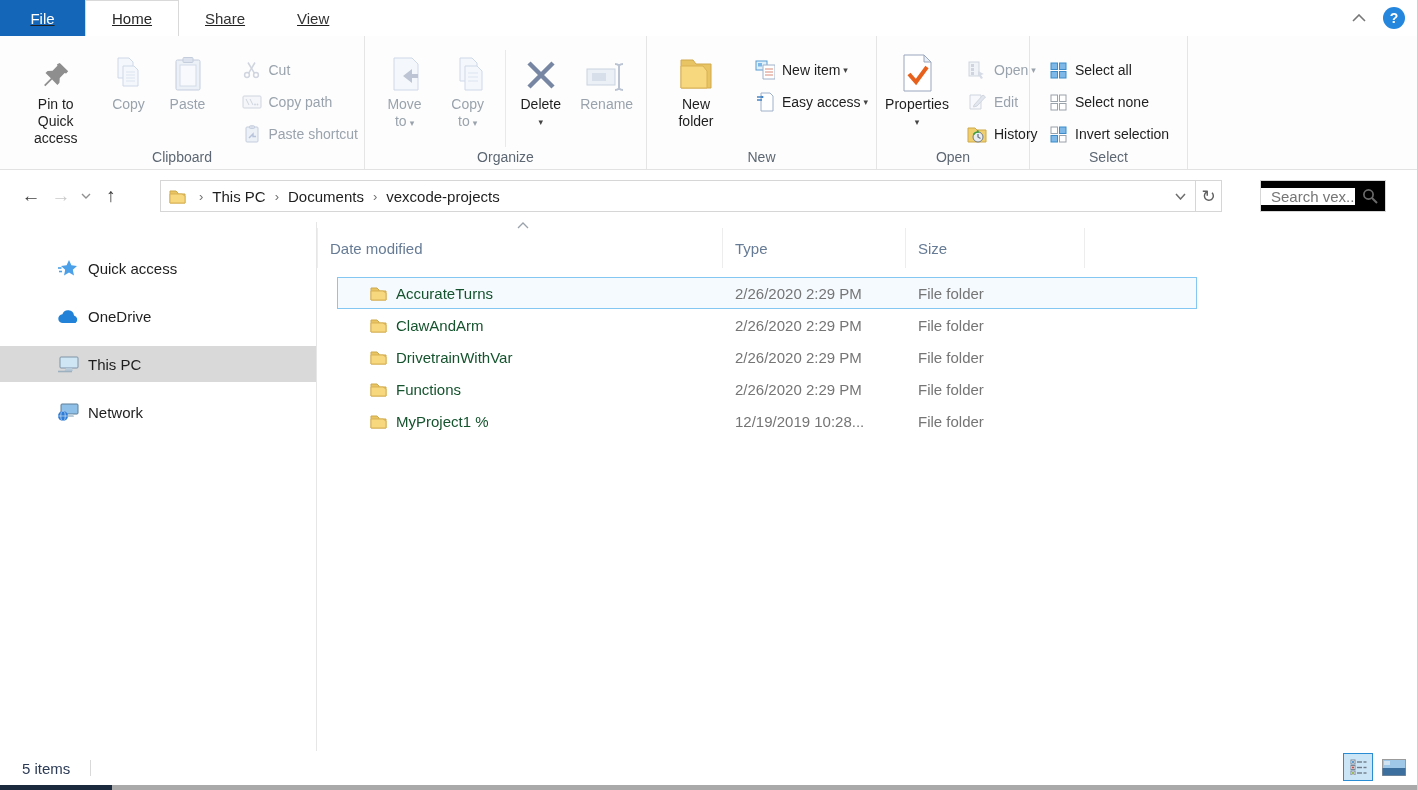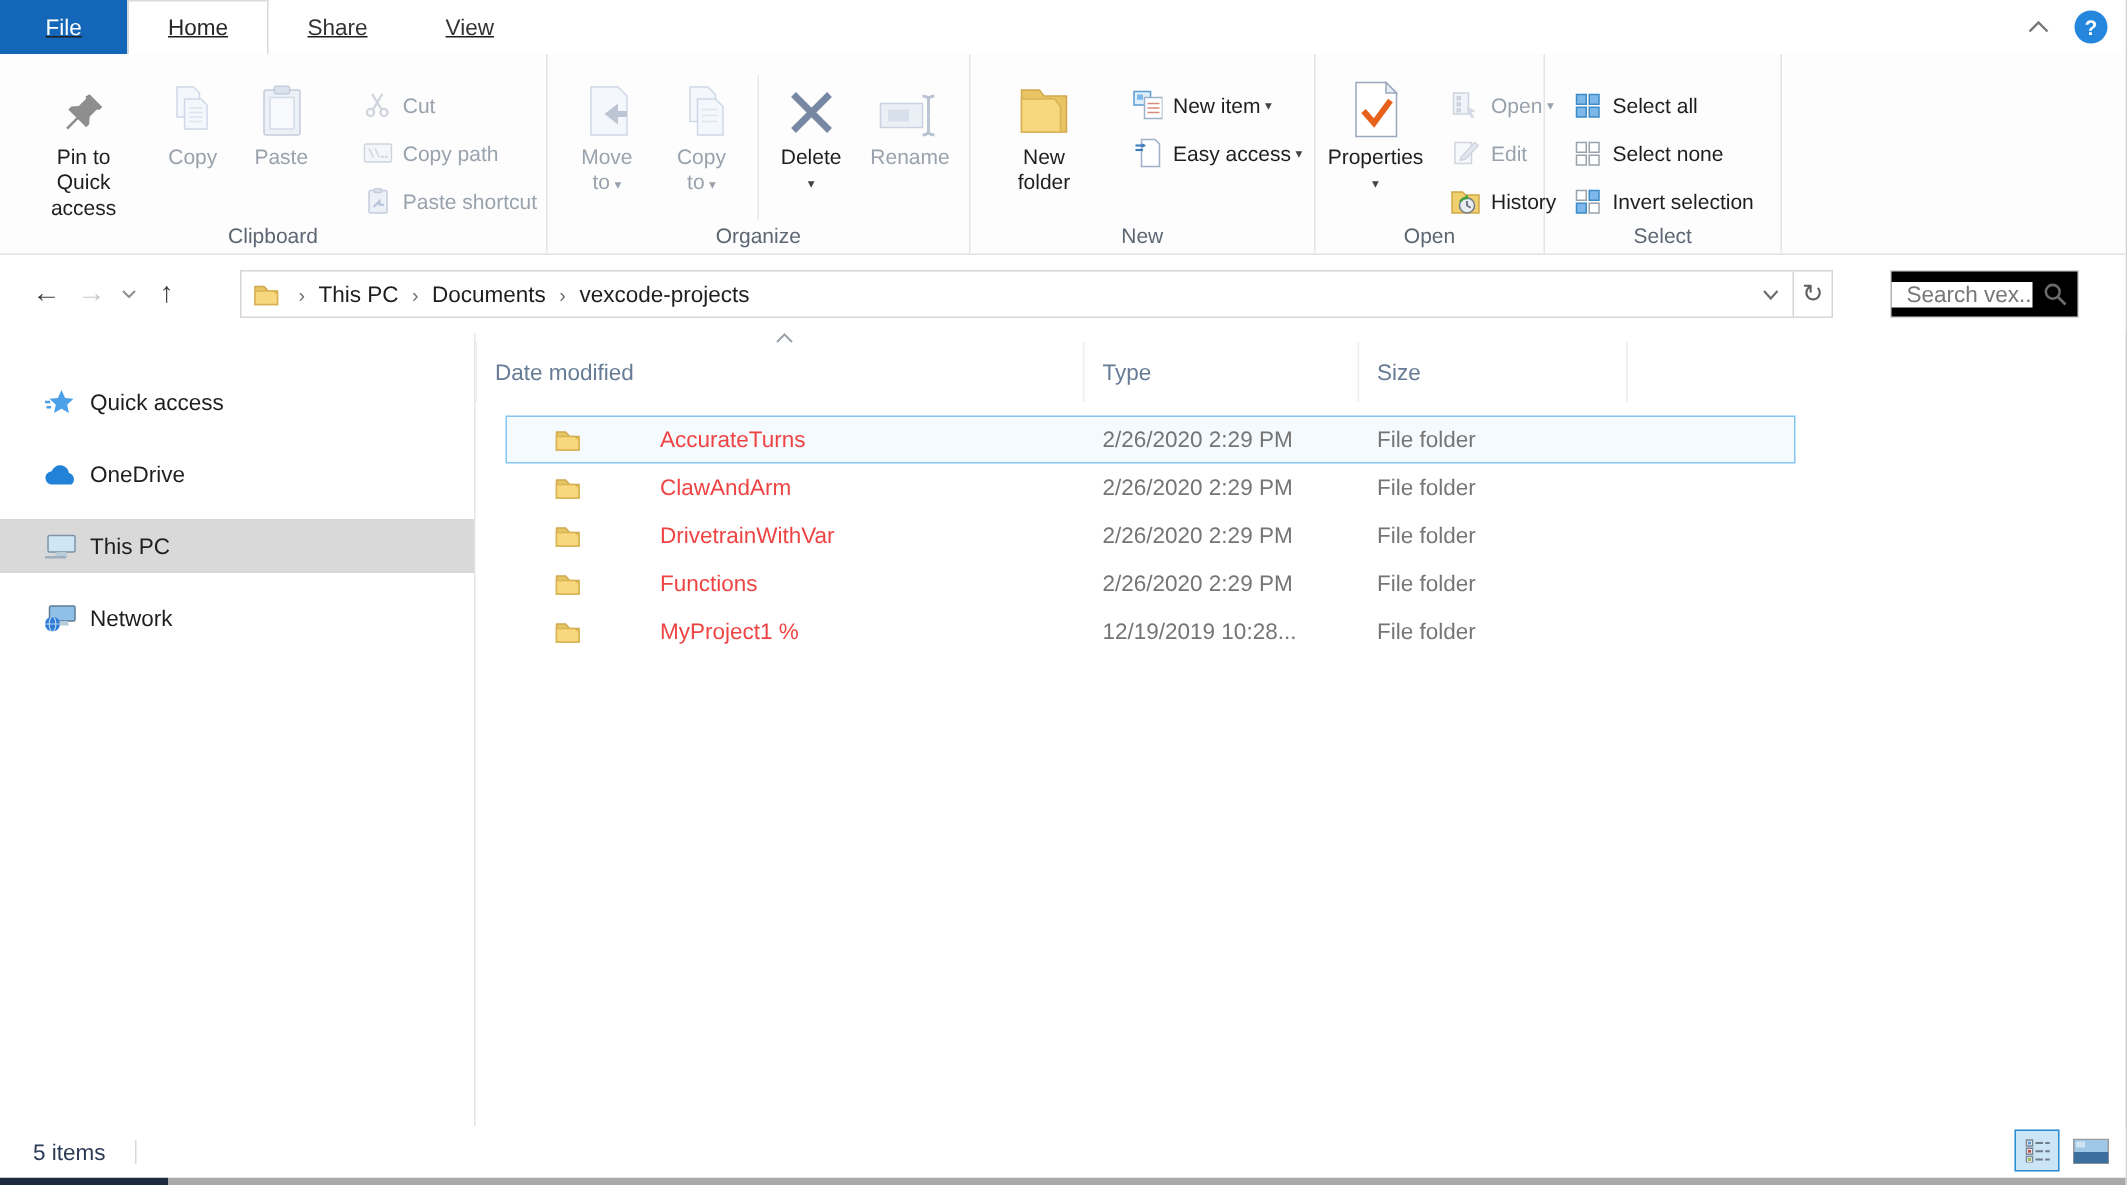--- a/index.html
+++ b/index.html
@@ -55,38 +55,38 @@
   .addr-chevron { width:30px; height:100%; display:flex; align-items:center; justify-content:center; }
   .refresh-btn { width:26px; height:100%; border-left:1px solid #d6d6d6; display:flex; align-items:center; justify-content:center; font-size:17px; color:#5f5f5f; }
   .search-box { position:absolute; left:1260px; top:10px; width:126px; height:32px; border:1px solid #d6d6d6; background:#000000; display:flex; align-items:center; }
   .search-box input { border:none; outline:none; flex:1; min-width:0; font-size:15px; color:#444; padding-left:10px; font-family:inherit; }
   .search-box input::placeholder { color:#767676; }
   .search-icon-wrap { width:30px; display:flex; align-items:center; justify-content:center; }
 
   
   .content { flex:1; display:flex; min-height:0; }
   .sidebar { width:317px; border-right:1px solid #e6e6e6; padding-top:28px; flex:0 0 auto; }
-  .side-item { height:36px; margin-bottom:12px; display:flex; align-items:center; padding-left:28px; font-size:15px; color:#1e1e1e; }
+  .side-item { height:36px; margin-bottom:12px; display:flex; align-items:center; padding-left:56px; font-size:15px; color:#1e1e1e; }
   .side-item .s-ic { width:24px; margin-right:8px; display:flex; justify-content:center; }
   .side-item.selected { background:#d9d9d9; }
   .main { flex:1; position:relative; padding-left:0; }
 
   .list-header { display:grid; grid-template-columns:405px 183px 180px 120px; height:40px; margin-top:6px; position:relative; }
   .hcell { display:flex; align-items:center; font-size:15px; color:#667b95; padding-left:12px; border-left:1px solid #ededed; }
   .hcell.first { border-left:none; padding-left:17px; }
   .hcell.last { border-right:1px solid #ededed; }
   .hcell .hlabel { cursor:default; }
   .hcheckbox { width:15px; height:15px; border:1px solid #555; background:#fff; margin-right:17px; flex:0 0 auto; }
   .sort-caret { position:absolute; left:200px; top:-6px; }
 
   .rows { margin-top:9px; }
   .frow { display:grid; grid-template-columns:385px 183px 180px 92px; height:32px; margin-left:20px; width:1181px; border:1px solid transparent; align-items:center; }
   .frow.selected { border-color:#84c7f3; background:#f5fafe; width:860px; }
   .fcell { font-size:15px; white-space:nowrap; overflow:hidden; }
-  .f-name { display:flex; align-items:center; padding-left:32px; color:#ef4444;gap:44px; }
+  .f-name { display:flex; align-items:center; padding-left:32px; color:#14532d; }
   .f-name .fi { margin-right:9px; display:flex; flex:0 0 auto; }
   .f-date,.f-type,.f-size { color:#757575; padding-left:12px; }
 
   
   .statusbar { height:34px; flex:0 0 auto; display:flex; align-items:center; position:relative; background:#fff; }
   .item-count { font-size:15px; color:#2b3a55; margin-left:22px; }
   .status-sep { width:1px; height:16px; background:#d9d9d9; margin-left:20px; }
   .view-toggles { position:absolute; right:8px; top:2px; display:flex; align-items:center; gap:6px; }
   .view-btn { width:30px; height:28px; display:flex; align-items:center; justify-content:center; border:1px solid transparent; }
   .view-btn.active { background:#cbe4f6; border-color:#2a8dd4; }

